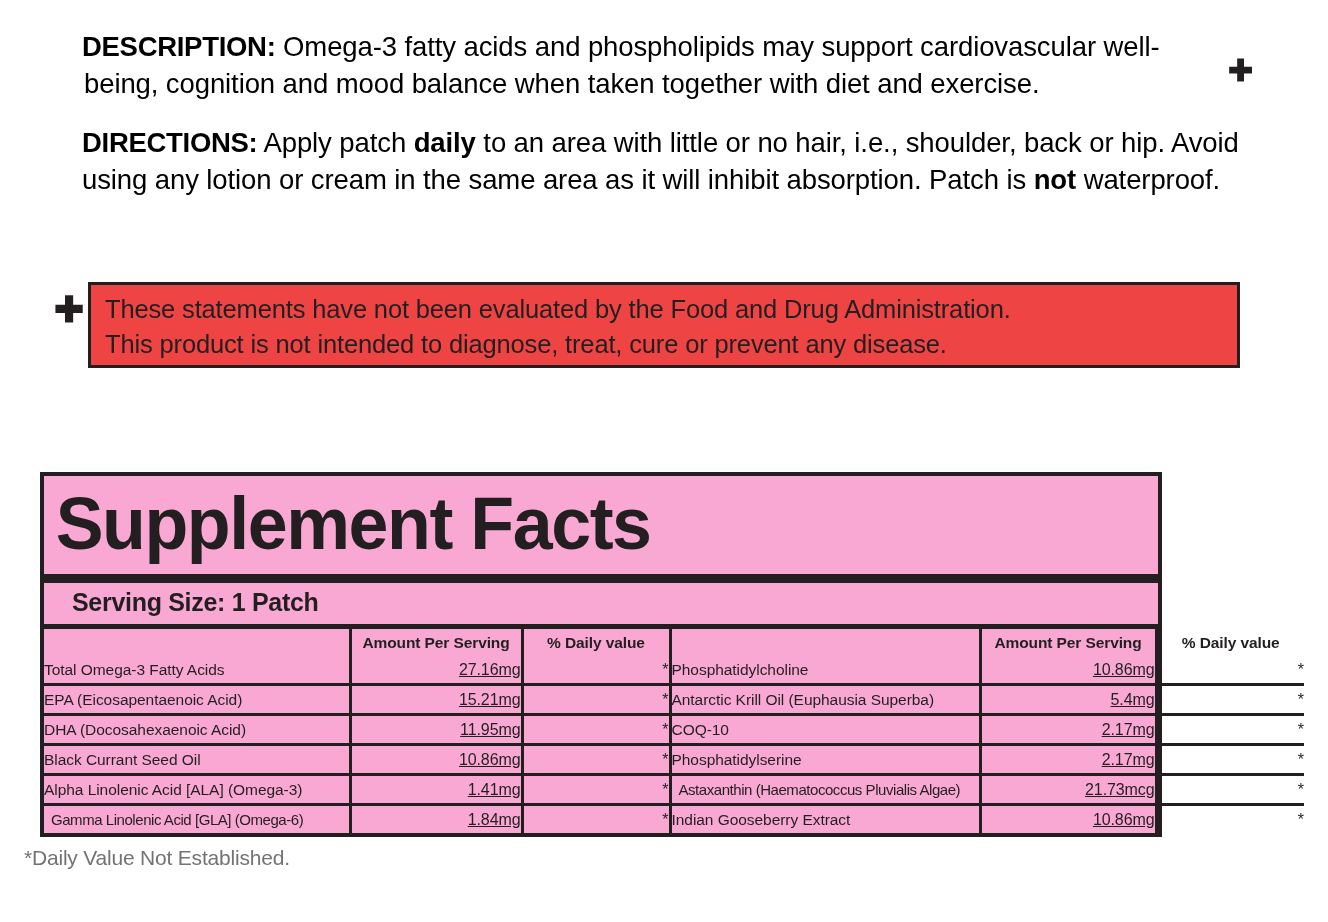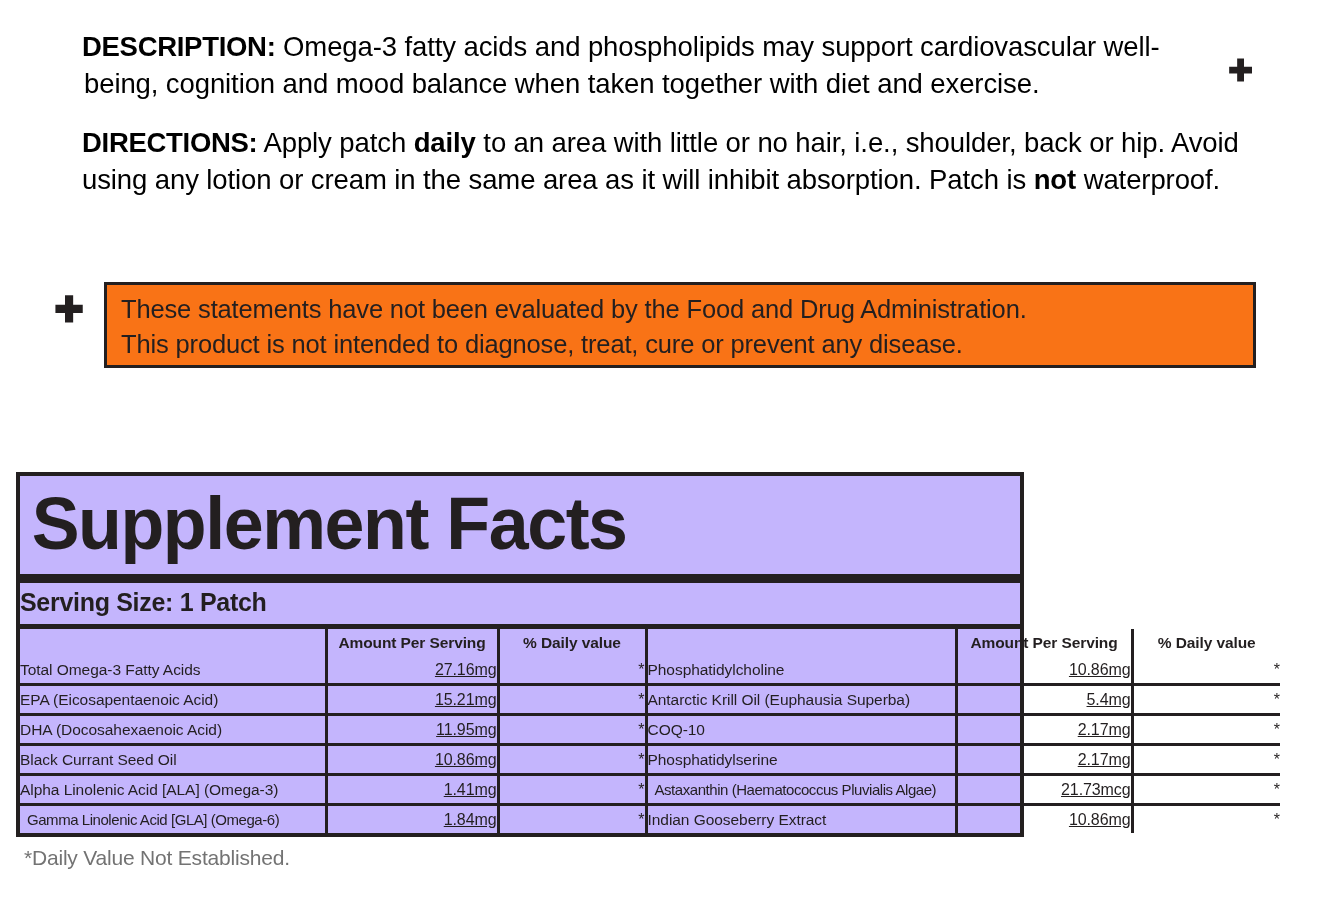--- a/index.html
+++ b/index.html
@@ -69,48 +69,48 @@
   .cross-box {
     position: absolute;
     left: 54px;
     top: 292px;
     font-size: 36px;
   }
 
   
   .disclaimer {
     position: absolute;
-    left: 104px;
+    left: 88px;
     top: 282px;
     width: 1152px;
     height: 86px;
     border: 3px solid #231f20;
     box-sizing: border-box;
-    background: #f97316;
+    background: #ef4444;
   }
   .disclaimer-text {
     position: absolute;
     left: 14px;
     top: 7px;
     width: 1120px;
     font-size: 25.5px;
     line-height: 35px;
     letter-spacing: -0.15px;
   }
   .disclaimer-text .dline { display: block; white-space: nowrap; }
 
   
   .sf-panel {
     position: absolute;
-    left: 16px;
+    left: 40px;
     top: 472px;
-    width: 1008px;
+    width: 1122px;
     border: 4px solid #231f20;
     box-sizing: border-box;
-    background: #c4b5fd;
+    background: #f9a8d4;
   }
 
   .sf-title {
     font-family: "Liberation Sans", sans-serif;
     font-weight: bold;
     font-size: 74px;
     line-height: 74px;
     letter-spacing: -1.5px;
     padding: 11px 0 13px 12px;
     color: #231f20;
@@ -121,21 +121,21 @@
 
   .sf-rule-thick {
     height: 9px;
     background: #231f20;
   }
 
   .sf-serving {
     display: flex;
     justify-content: space-between;
     align-items: baseline;
-    padding: 5px 8px 7px 0;
+    padding: 5px 8px 7px 28px;
     font-weight: bold;
     font-size: 25px;
     letter-spacing: -0.3px;
     white-space: nowrap;
   }
 
   .sf-rule-med {
     height: 5px;
     background: #231f20;
   }

